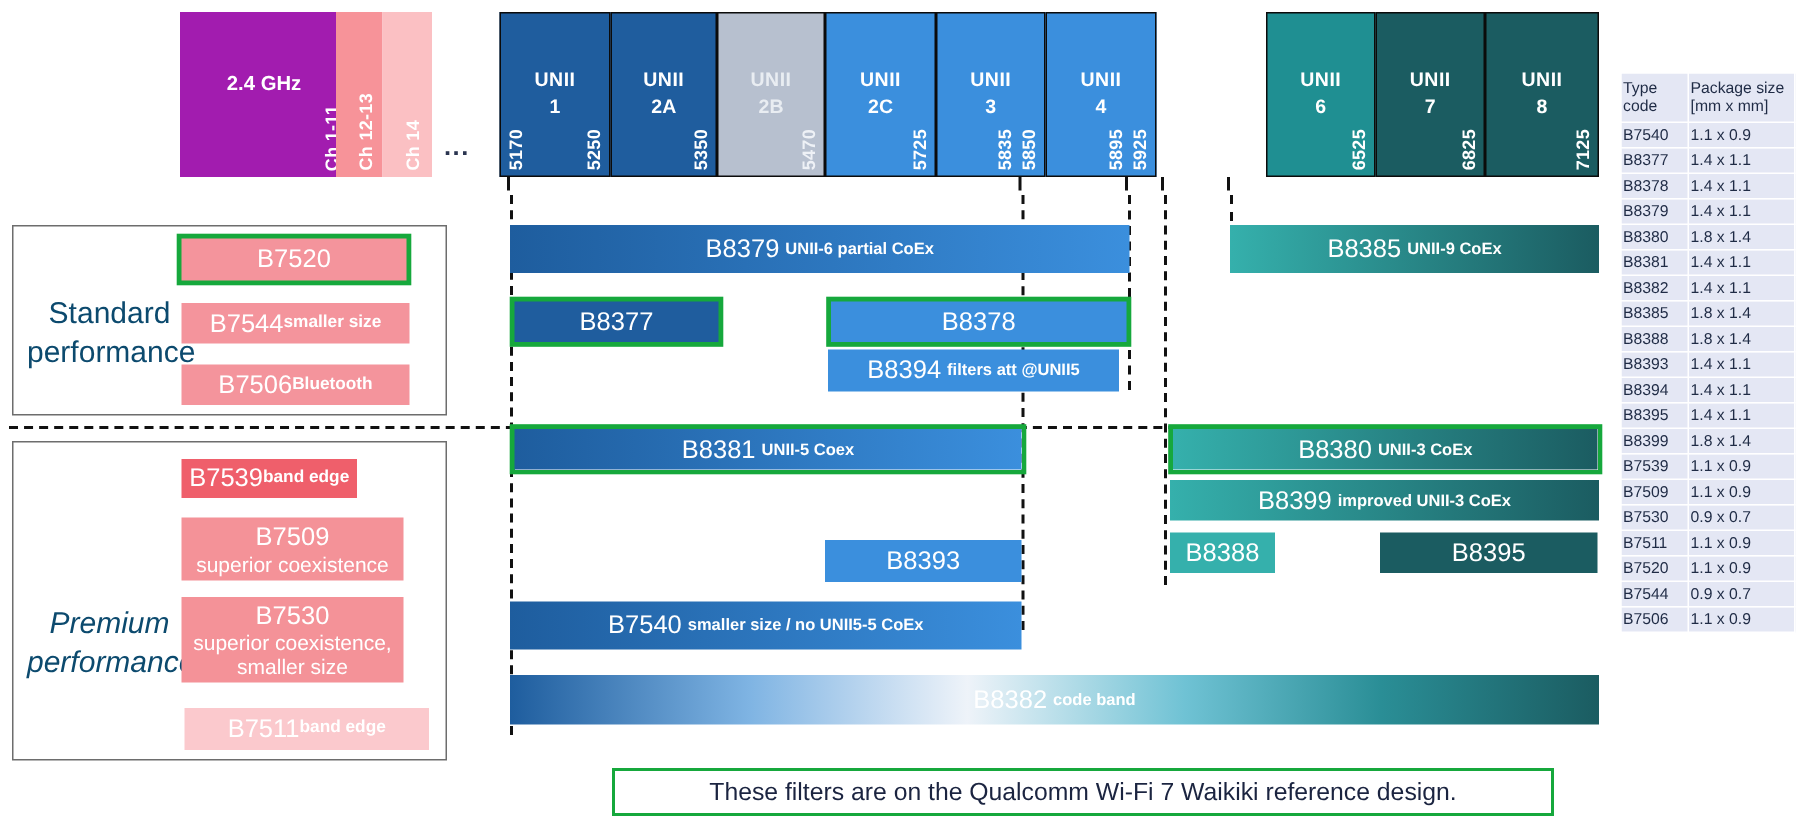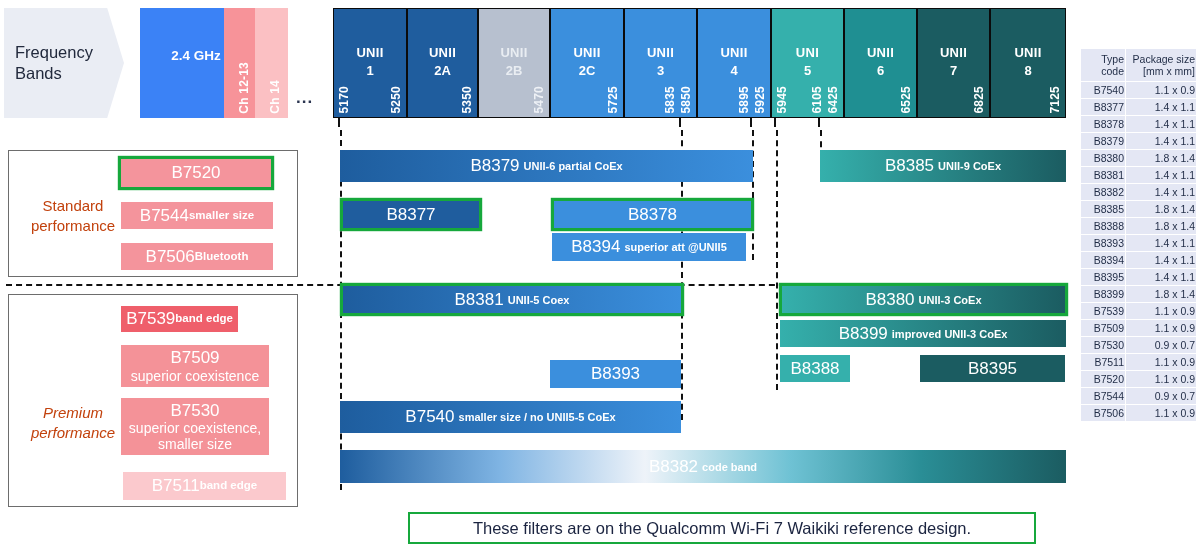--- a/index.html
+++ b/index.html
@@ -57,21 +57,21 @@
 
   
   .vdash{position:absolute;width:0;border-left:2.2px dashed #111;}
 
   
   .hdash{position:absolute;height:0;border-top:2.2px dashed #111;}
 
   
   .perfbox{border:1.4px solid #6d6d6d;background:#fff;}
   .perflabel{
-    position:absolute;font-size:15px;line-height:1.3;text-align:center;color:#c2410c;
+    position:absolute;font-size:20px;line-height:1.3;text-align:center;color:#0c4a6e;
   }
   .pill{
     position:absolute;display:flex;align-items:center;justify-content:center;
     color:#fff;text-align:center;line-height:1.15;
   }
   .pill .big{font-size:17px;}
   .pill .sm{font-size:11.5px;font-weight:bold;}
   .pill .md{font-size:14px;}
   .hl{ box-shadow:0 0 0 3.2px #16a83c; }
 
@@ -81,45 +81,41 @@
     color:#fff;white-space:nowrap;
   }
   .bar .big{font-size:17px;}
   .bar .sm{font-size:11px;font-weight:bold;margin-left:4px;}
 
   
   #pkg-table{left:1080px;top:48px;width:117px;}
   #pkg-table table{border-collapse:collapse;width:117px;}
   #pkg-table th,#pkg-table td{
     background:#e4e7f4;border:1px solid #ffffff;
-    font-size:10.5px;color:#1f2b45;text-align:right;padding:2px 1px;
+    font-size:10.5px;color:#1f2b45;text-align:left;padding:2px 1px;
     font-weight:normal;
   }
   #pkg-table th{font-size:10.5px;line-height:1.15;padding:4px 1px;}
   #pkg-table td.code{width:42px;}
 
   
   #caption{
     left:408px;top:512px;width:628px;height:32px;
     border:2.6px solid #16a83c;background:#fff;
     display:flex;align-items:center;justify-content:center;
     font-size:16.5px;color:#1b2440;
   }
 </style>
 </head>
 <body>
 
 <div class="canvas">
 
-  <div class="abs" id="freq-label">
-    <div class="txt" style="white-space: pre-line;">Frequency
-Bands</div>
-  </div>
-
-  <div class="abs band24" style="left:140px;width:112px;background:#3b82f6;">
+
+  <div class="abs band24" style="left:120px;width:112px;background:#a21caf;">
     <span class="ttl">2.4 GHz</span>
     <span class="vlab" style="right:4px;">Ch 1-11</span>
   </div>
   <div class="abs band24" style="left:224px;width:31px;background:#f79399;">
     <span class="vlab" style="right:4px;">Ch 12-13</span>
   </div>
   <div class="abs band24" style="left:255px;width:33px;background:#fbc0c3;">
     <span class="vlab" style="right:6px;">Ch 14</span>
   </div>
   <div class="dots">...</div>
@@ -149,27 +145,20 @@
     <span class="n1">UNII</span>
     <span class="n2">3</span>
     <span class="vlab r2">5835</span>
     <span class="vlab r">5850</span>
   </div>
   <div class="abs unii" style="left:697px;width:74px;background:#3b8fdd;">
     <span class="n1">UNII</span>
     <span class="n2">4</span>
     <span class="vlab r2">5895</span>
     <span class="vlab r">5925</span>
-  </div>
-  <div class="abs unii" style="left:771px;width:73px;background:#35b0ac;">
-    <span class="n1">UNI</span>
-    <span class="n2">5</span>
-    <span class="vlab l">5945</span>
-    <span class="vlab r2">6105</span>
-    <span class="vlab r">6425</span>
   </div>
   <div class="abs unii" style="left:844px;width:73px;background:#1f8f92;">
     <span class="n1">UNII</span>
     <span class="n2">6</span>
     <span class="vlab r">6525</span>
   </div>
   <div class="abs unii" style="left:917px;width:73px;background:#1b5c61;">
     <span class="n1">UNII</span>
     <span class="n2">7</span>
     <span class="vlab r">6825</span>
@@ -245,21 +234,21 @@
   <div class="bar hl" style="left:343px;top:201px;width:136px;height:27px;background:#1f5d9e;">
     <span class="big">B8377</span>
   </div>
 
   <div class="bar hl" style="left:554px;top:201px;width:197px;height:27px;background:#3b8fdd;">
     <span class="big">B8378</span>
   </div>
 
   <div class="bar" style="left:552px;top:233px;width:194px;height:28px;background:#3b8fdd;">
     <span class="big">B8394</span>
-    <span class="sm">superior att @UNII5</span>
+    <span class="sm">filters att @UNII5</span>
   </div>
 
   <div class="bar hl" style="left:343px;top:286px;width:338px;height:27px;background:linear-gradient(90deg,#1e5d9e 0%,#3b8fdd 100%);">
     <span class="big">B8381</span>
     <span class="sm">UNII-5 Coex</span>
   </div>
 
   <div class="bar hl" style="left:782px;top:286px;width:283px;height:27px;background:linear-gradient(90deg,#35b0ac 0%,#1b5c61 100%);">
     <span class="big">B8380</span>
     <span class="sm">UNII-3 CoEx</span>

